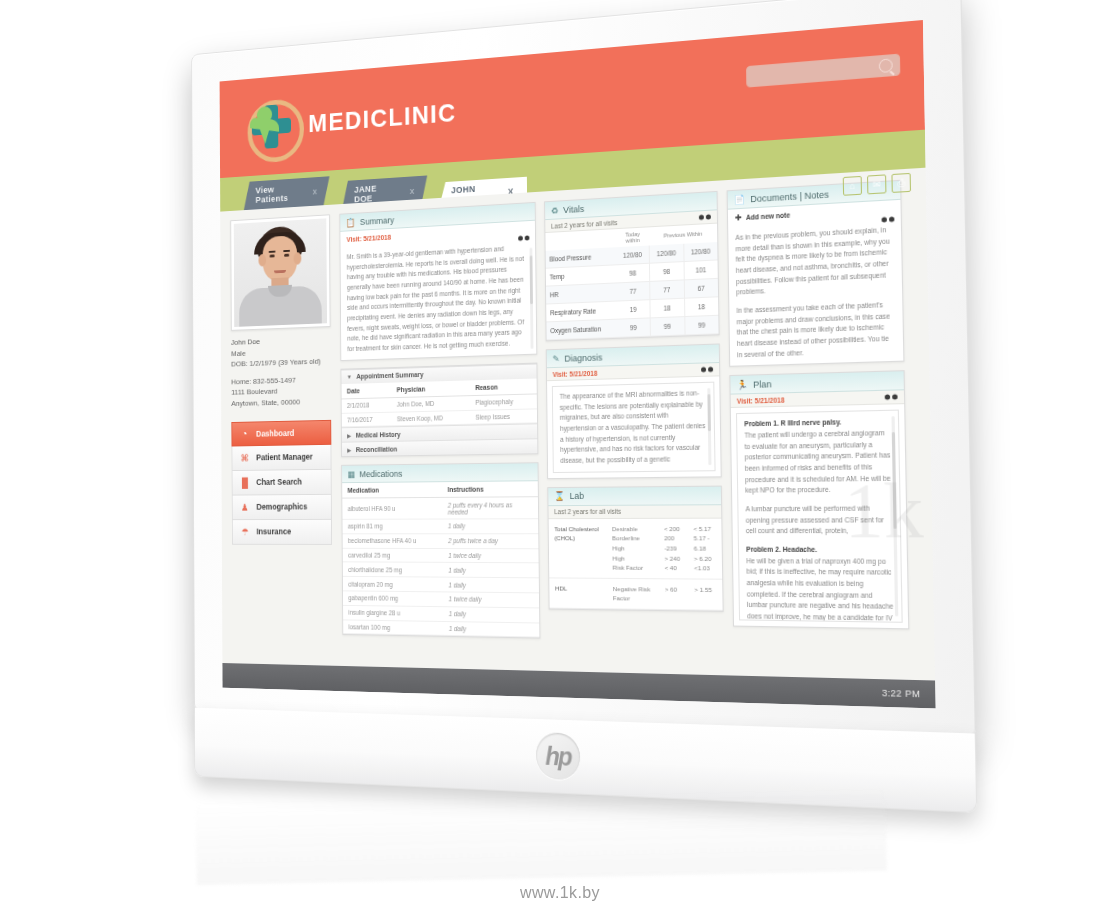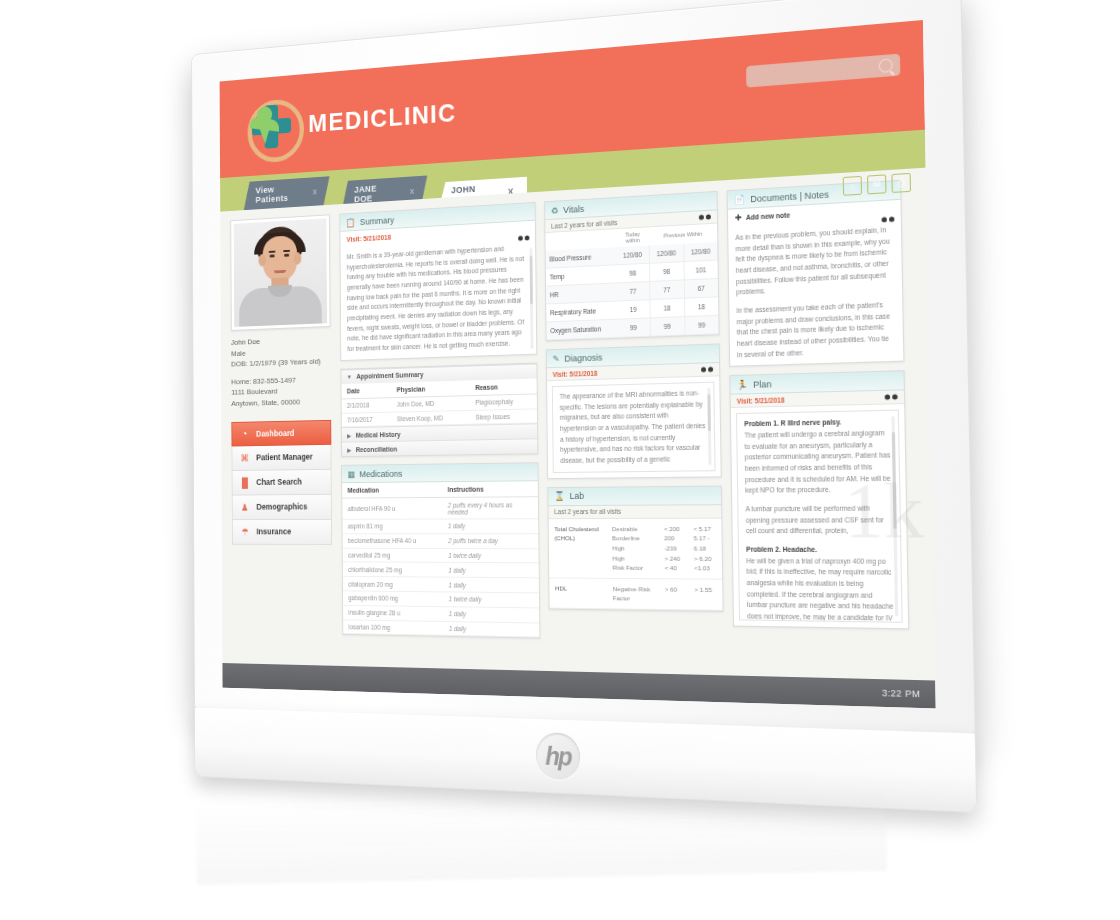--- a/index.html
+++ b/index.html
@@ -600,13 +600,14 @@
     <div id="taskbar">
       <span class="clock">3:22 PM</span>
     </div>
 
     <div id="chin">
       <div id="hp-logo">hp</div>
     </div>
   </div>
 
   <div id="reflection"></div>
+  <div id="watermark">www.1k.by</div>
 </div>
 
 </body></html>

